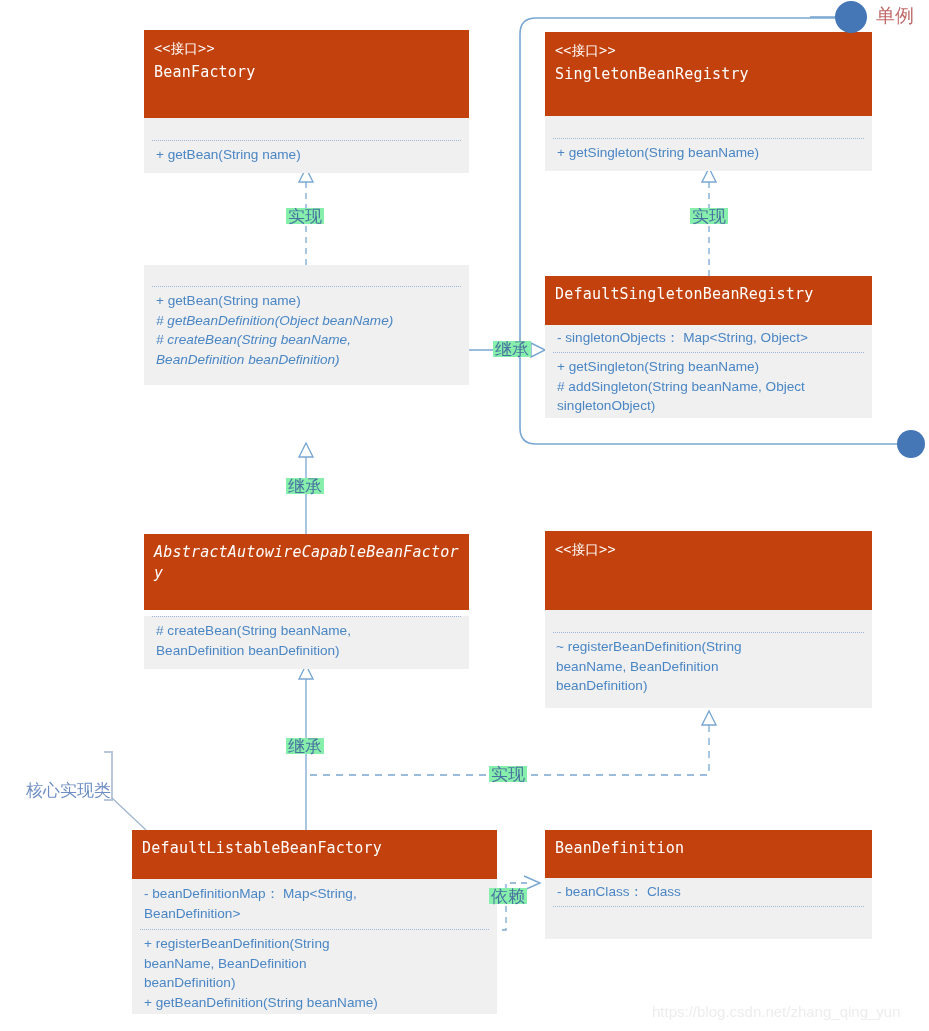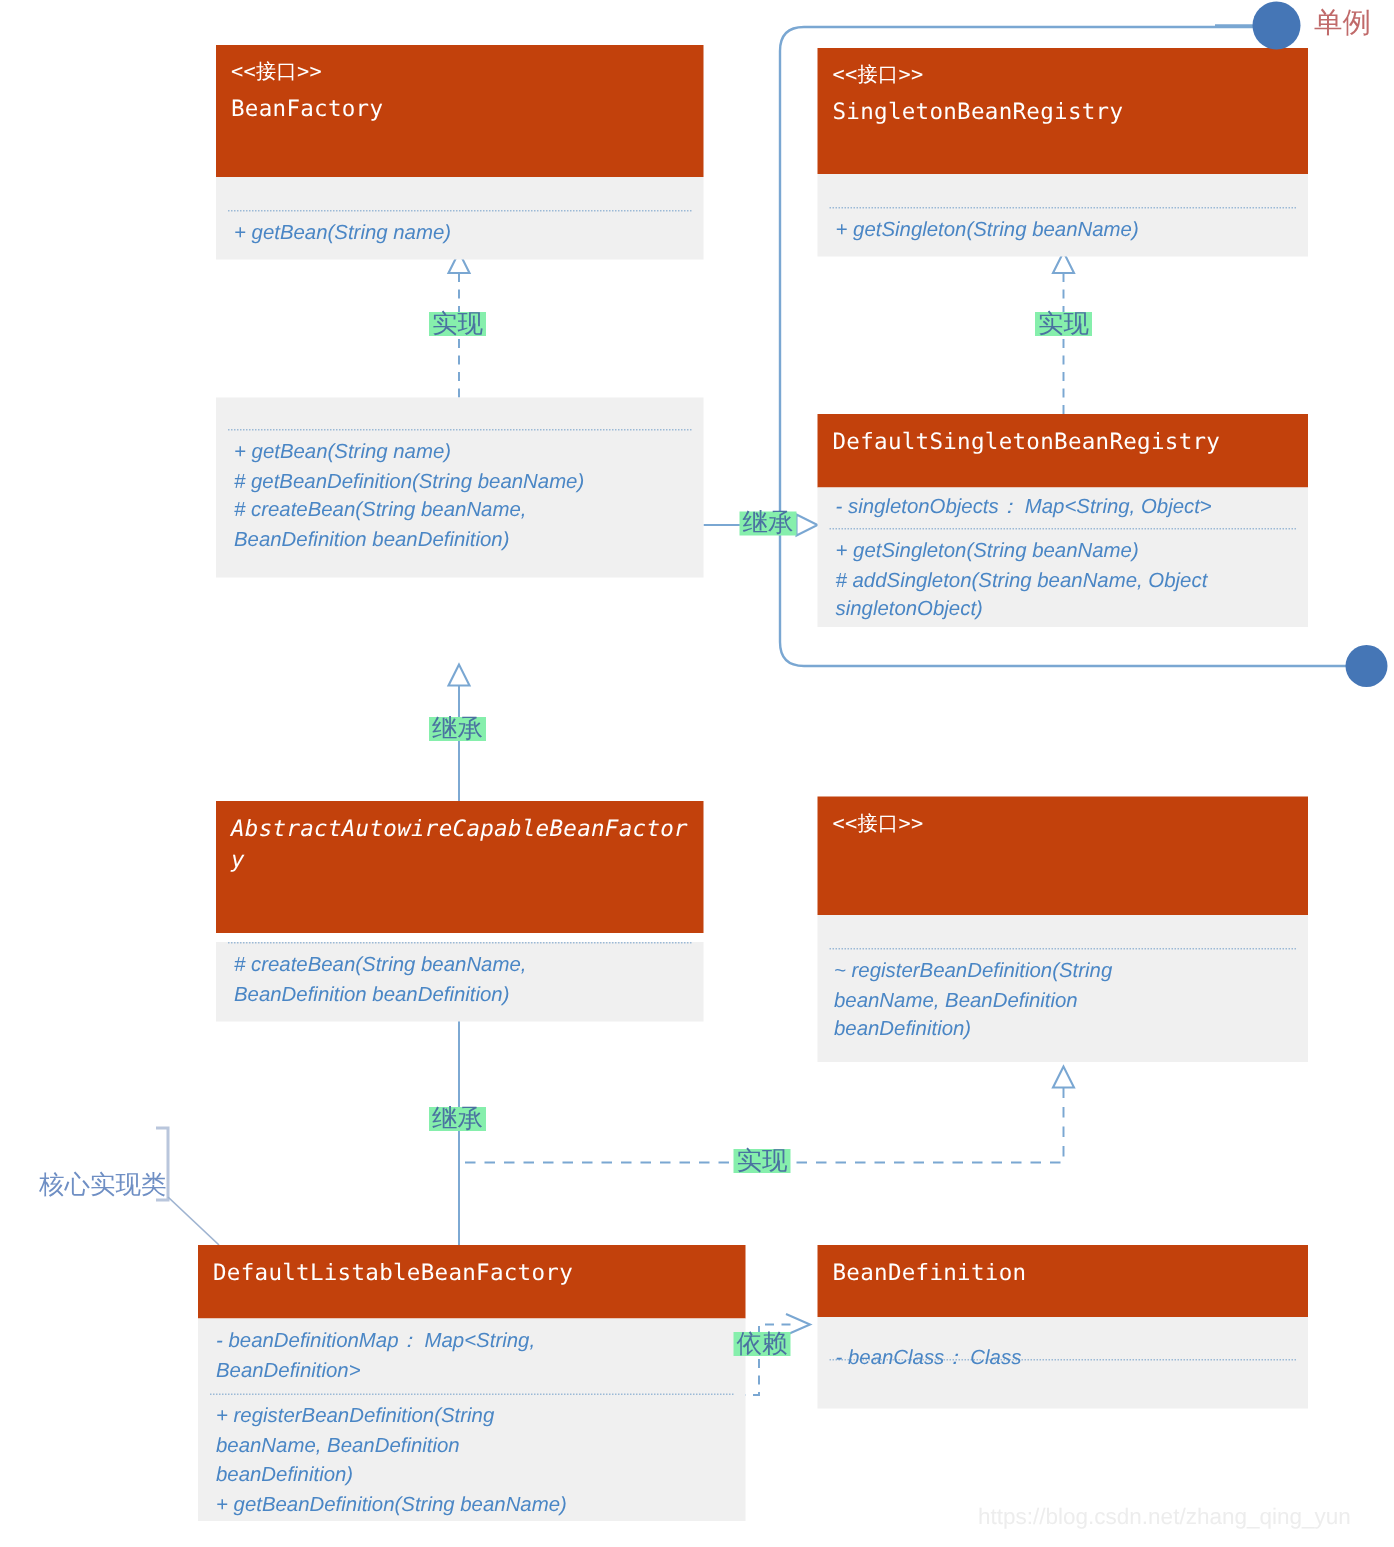--- a/index.html
+++ b/index.html
@@ -21,21 +21,21 @@
   .uml .hdr .cname{display:block;white-space:normal;word-break:break-all;}
   .uml .hdr.italic .cname{font-style:italic;}
   .uml .body{background:#f0f0f0;box-sizing:border-box;}
   .uml .compart{
     box-sizing:border-box;padding:4px 10px 6px 12px;
     color:#4a86c5;font-size:13.6px;line-height:19.5px;
     font-family:"Liberation Sans","DejaVu Sans",sans-serif;
   }
   .uml .compart.empty{padding:0;height:22px;}
   .uml .sep{border-top:1px dotted #9bb9d6;margin:0 8px;height:0;}
-  .uml .ln{display:block;white-space:pre-wrap;font-style:italic;}
+  .uml .ln{display:block;white-space:pre-wrap;}
   .uml .ln.it{font-style:italic;}
 
   
   .clabel{
     position:absolute;color:#4a72a0;font-size:17px;line-height:16px;
     font-family:"DejaVu Sans","Liberation Sans",sans-serif;white-space:nowrap;
     background:#86efac;padding:0 2px;
   }
   
   .dot{position:absolute;border-radius:50%;background:#4576b6;}
@@ -117,21 +117,21 @@
       </div>
     </div>
   </div>
 
   <div class="uml" style="left:144px;top:265px;width:325px;">
     <div class="body">
       <div class="compart empty" style="height:21px;"></div>
       <div class="sep"></div>
       <div class="compart" style="height:98px;">
         <span class="ln">+ getBean(String name)</span>
-        <span class="ln it"># getBeanDefinition(String beanName)</span>
+        <span class="ln it"># getBeanDefinition(Object beanName)</span>
         <span class="ln it"># createBean(String beanName,
 BeanDefinition beanDefinition)</span>
       </div>
     </div>
   </div>
 
   <div class="uml" style="left:545px;top:276px;width:327px;">
     <div class="hdr" style="height:49px;">
       <span class="cname">DefaultSingletonBeanRegistry</span>
     </div>
@@ -142,21 +142,21 @@
       <div class="sep"></div>
       <div class="compart" style="height:65px;">
         <span class="ln">+ getSingleton(String beanName)</span>
         <span class="ln"># addSingleton(String beanName, Object
 singletonObject)</span>
       </div>
     </div>
   </div>
 
   <div class="uml" style="left:144px;top:534px;width:325px;">
-    <div class="hdr italic" style="height:88px;">
+    <div class="hdr italic" style="height:76px;">
       <span class="cname">AbstractAutowireCapableBeanFactory</span>
     </div>
     <div class="body">
       <div class="sep" style="margin-top:6px;"></div>
       <div class="compart" style="height:52px;">
         <span class="ln"># createBean(String beanName,
 BeanDefinition beanDefinition)</span>
       </div>
     </div>
   </div>
@@ -193,21 +193,21 @@
         <span class="ln">+ getBeanDefinition(String beanName)</span>
       </div>
     </div>
   </div>
 
   <div class="uml" style="left:545px;top:830px;width:327px;">
     <div class="hdr" style="height:48px;">
       <span class="cname">BeanDefinition</span>
     </div>
     <div class="body">
-      <div class="compart" style="height:28px;padding-top:17px;">
+      <div class="compart" style="height:28px;padding-top:4px;">
         <span class="ln">- beanClass： Class</span>
       </div>
       <div class="sep"></div>
       <div class="compart empty" style="height:32px;"></div>
     </div>
   </div>
 
   <span class="clabel" style="left:286px;top:208px;">实现</span>
 
   <span class="clabel" style="left:690px;top:208px;">实现</span>

